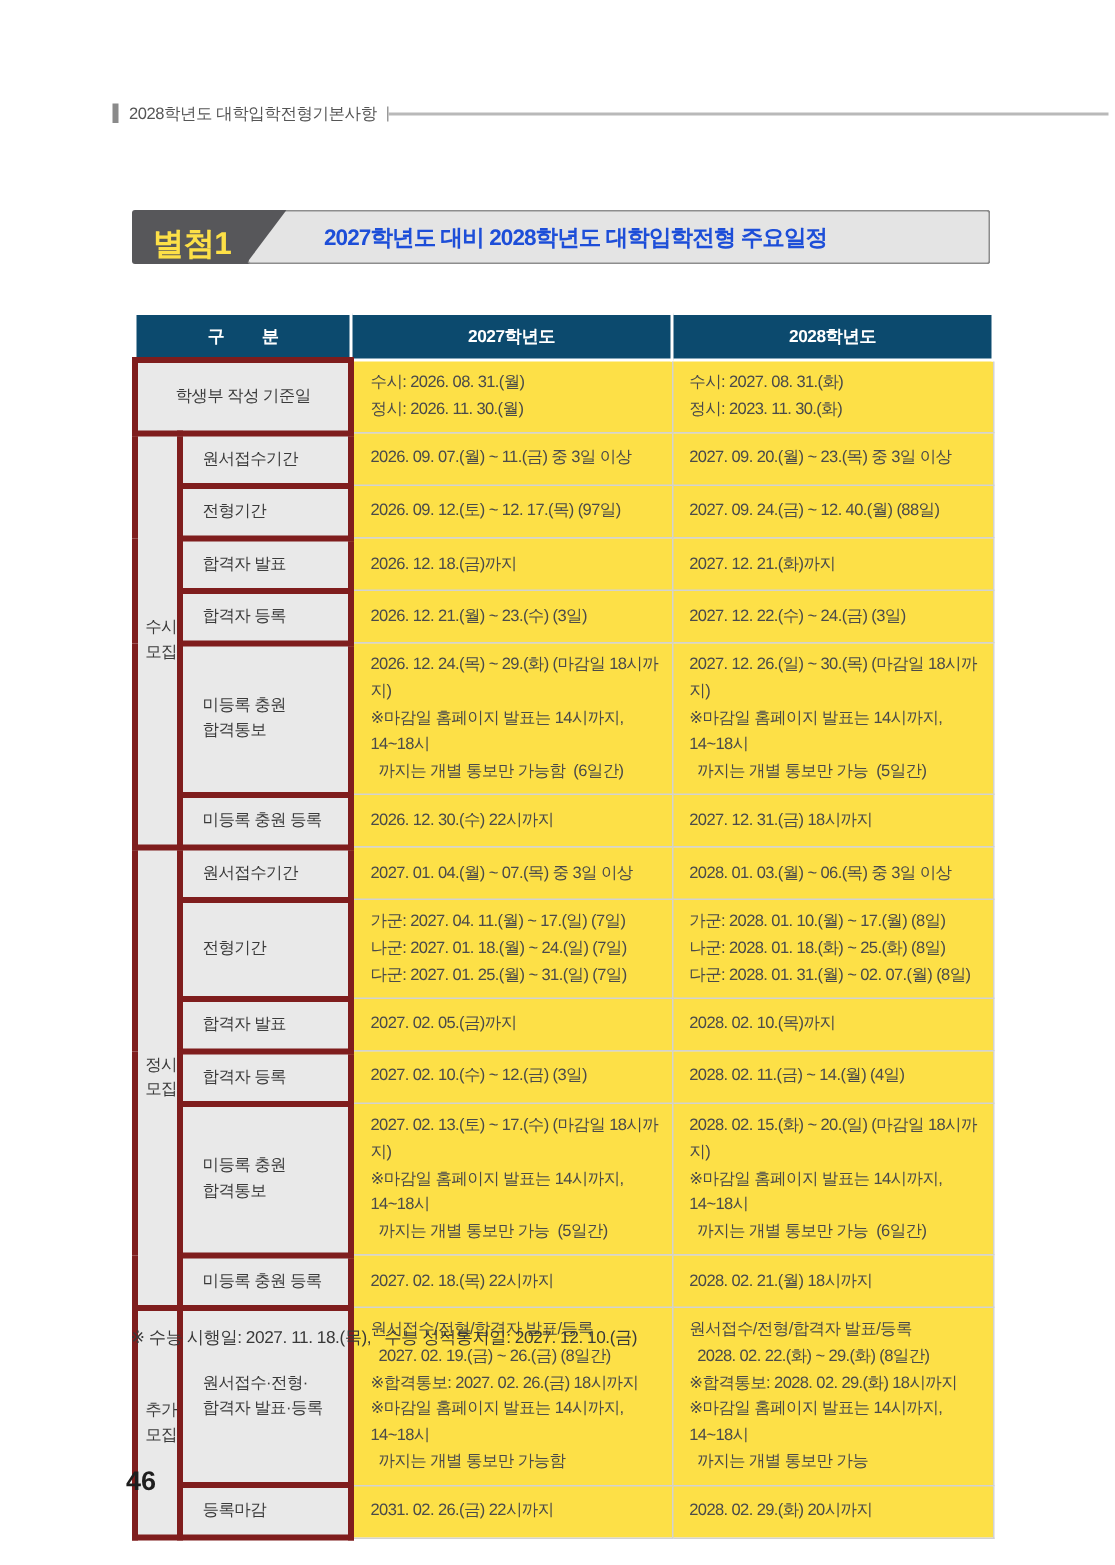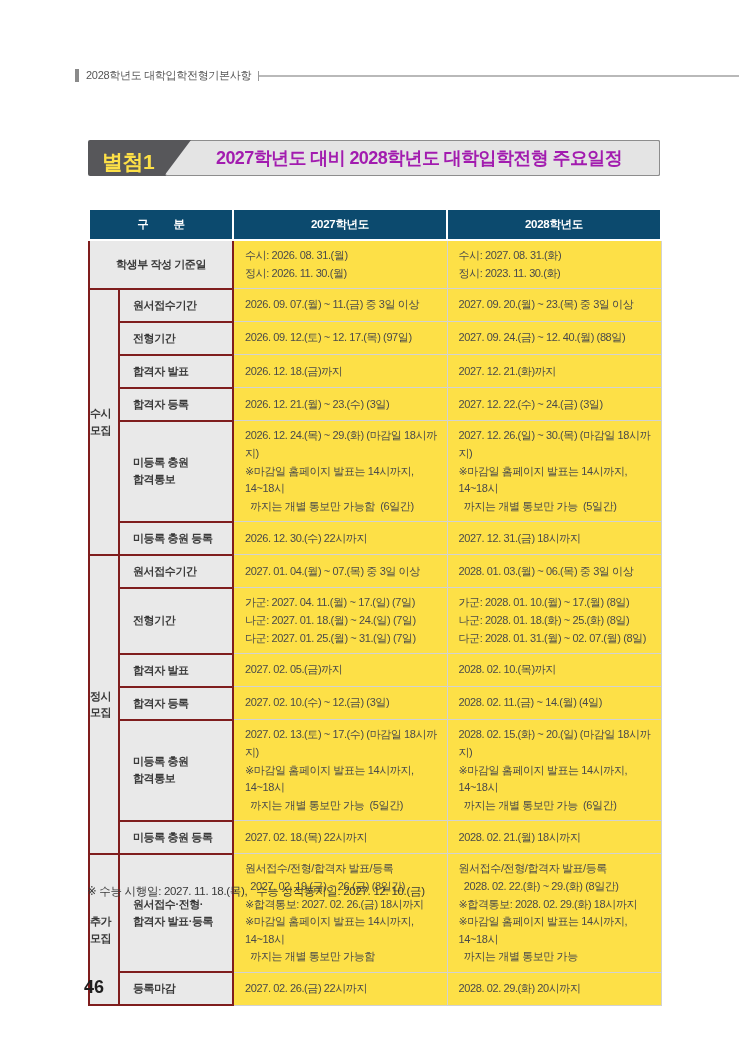--- a/index.html
+++ b/index.html
@@ -13,29 +13,29 @@
   .header-label { font-size:11px; color:#555; letter-spacing:-0.3px; white-space:nowrap; padding-right:7px; }
   .header-rule { flex:1; display:flex; align-items:center; }
   .header-tick { width:1px; height:10px; background:#9a9a9a; flex:0 0 auto; }
   .header-line { flex:1; height:2px; background:#b9b9b9; }
 
   
   .titlebar { position:absolute; top:128px; left:88px; width:572px; height:36px; background:#57575a; border-radius:2px; }
   .badge { position:absolute; left:0; top:4px; width:80px; height:100%; display:flex; align-items:center; justify-content:center; color:#fde047; font-weight:bold; font-size:21px; letter-spacing:-0.5px; }
   .strip { position:absolute; left:77px; top:0; right:0; height:100%; background:#e4e4e4; border:1px solid #8d8d8d; border-radius:2px; display:flex; align-items:center; padding-left:50px; }
   .strip-wedge { position:absolute; left:76px; top:0; width:27px; height:36px; background:#57575a; clip-path:polygon(0 0,100% 0,0 100%); }
-  .title-text { font-size:18px; font-weight:bold; color:#a21caf; letter-spacing:-0.6px; }
+  .title-text { font-size:15px; font-weight:bold; color:#1d4ed8; letter-spacing:-0.6px; }
 
   
   .schedule-table { position:absolute; top:196px; left:88px; width:572px; border-collapse:collapse; table-layout:fixed; }
   .schedule-table th { background:#0c4a6e; color:#fff; font-size:11.5px; font-weight:bold; border:2px solid #fff; height:31px; letter-spacing:-0.3px; }
   th.th-gubun { word-spacing:22px; }
   .schedule-table td { font-size:11px; letter-spacing:-0.4px; color:#4a4a4a; vertical-align:middle; }
-  td.grp, td.lbl { background:#e9e9e9; border:2px solid #7f1d1d; color:#3a3a3a;font-weight:bold; }
-  td.grp { text-align:left; line-height:1.5; }
+  td.grp, td.lbl { background:#e9e9e9; border:4px solid #7f1d1d; color:#3a3a3a; }
+  td.grp { text-align:right; line-height:1.5; }
   td.lbl { padding:7px 4px 7px 13px; line-height:1.55; }
   td.lbl.center { text-align:center; padding-left:4px; height:43px; }
   td.data { background:#fde047; border:1px solid #d2d2d2; padding:6px 6px 6px 11px; line-height:1.6; }
   .ln { white-space:pre-wrap; }
 
   .footnote { position:absolute; top:872px; left:87px; font-size:11.5px; color:#383838; letter-spacing:-0.3px; white-space:pre-wrap; }
   .page-num { position:absolute; top:965px; left:84px; font-size:18px; font-weight:bold; color:#1e1e1e; }
 </style>
 </head>
 <body>
@@ -264,21 +264,21 @@
           <div class="ln">※합격통보: 2028. 02. 29.(화) 18시까지</div>
           <div class="ln">※마감일 홈페이지 발표는 14시까지, 14~18시</div>
           <div class="ln">  까지는 개별 통보만 가능</div>
         </td>
       </tr>
       <tr>
         <td class="lbl">
             <div class="ln">등록마감</div>
           </td>
         <td class="data">
-            <div class="ln">2027. 02. 26.(금) 22시까지</div>
+            <div class="ln">2031. 02. 26.(금) 22시까지</div>
           </td>
         <td class="data">
             <div class="ln">2028. 02. 29.(화) 20시까지</div>
           </td>
       </tr>
     </tbody>
   </table>
 
   <div class="footnote">※ 수능 시행일: 2027. 11. 18.(목),   수능 성적통지일: 2027. 12. 10.(금)</div>
   <div class="page-num">46</div>

